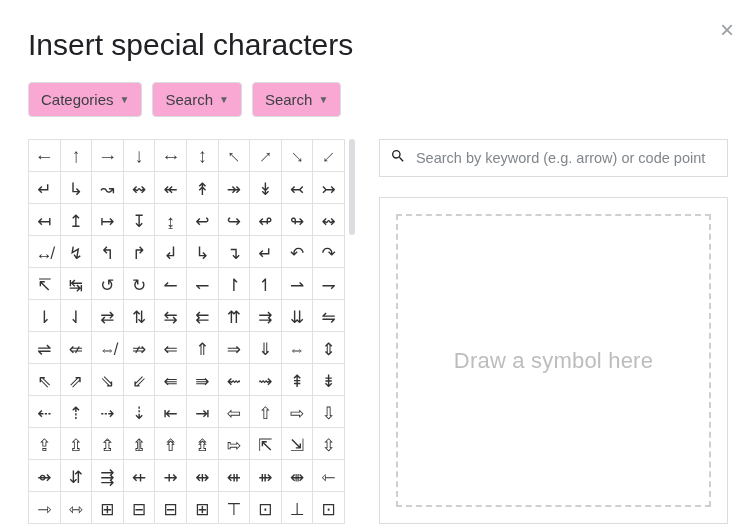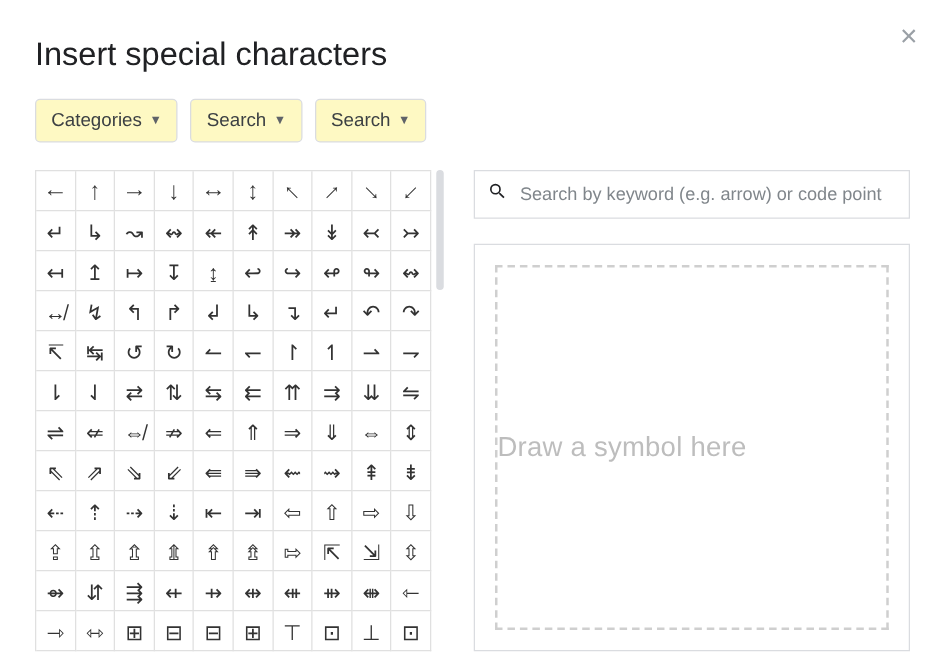--- a/index.html
+++ b/index.html
@@ -11,21 +11,21 @@
     color: #202124;
     width: 756px;
     height: 531px;
     overflow: hidden;
   }
   .dialog {
     position: relative;
     padding: 18px 28px 0 28px;
   }
   .title {
-    font-size: 26px;
+    font-size: 30px;
     font-weight: 400;
     color: #202124;
     margin: 10px 0 20px 0;
   }
   .close-btn {
     position: absolute;
     top: 18px;
     right: 22px;
     font-size: 24px;
     color: #9aa0a6;
@@ -40,21 +40,21 @@
   .dropdown {
     border: 1px solid #dadce0;
     border-radius: 4px;
     padding: 8px 12px;
     font-size: 15px;
     color: #3c4043;
     display: inline-flex;
     align-items: center;
     gap: 6px;
     cursor: pointer;
-    background: #fef9c3;
+    background: #f9a8d4;
   }
   .caret {
     font-size: 10px;
     color: #5f6368;
   }
   .content-row {
     display: flex;
     gap: 22px;
   }
   .grid-wrap {
@@ -129,21 +129,21 @@
     flex: 1;
     min-height: 280px;
     padding: 16px;
     display: flex;
   }
   .draw-inner {
     flex: 1;
     border: 2px dashed #cfcfcf;
     display: flex;
     align-items: center;
-    justify-content: flex-start;
+    justify-content: center;
     color: #bdbdbd;
     font-size: 22px;
     font-weight: 400;
     letter-spacing: 0.2px;
   }
 </style>
 </head>
 <body>
 
 <div class="dialog">

